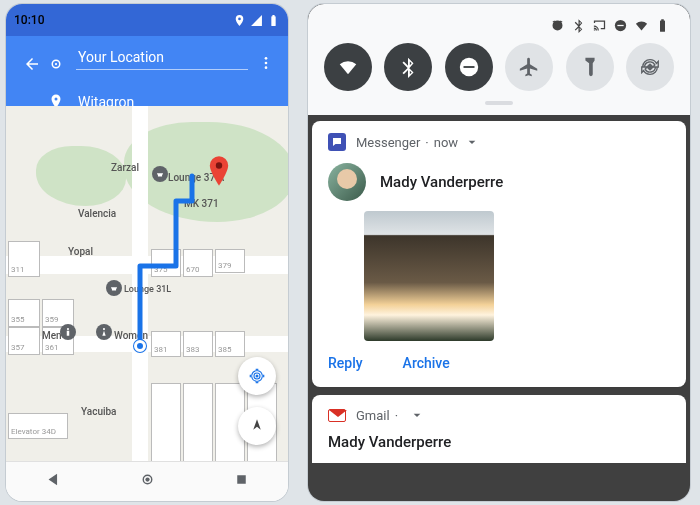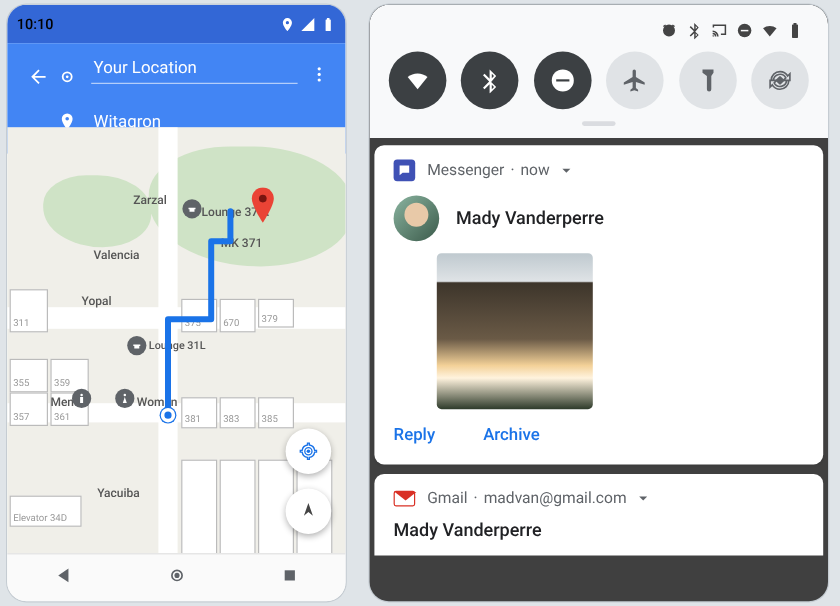--- a/index.html
+++ b/index.html
@@ -296,20 +296,19 @@
       <span>Reply</span>
       <span>Archive</span>
     </div>
   </div>
 
   <div class="card2">
     <div class="chead">
       <span class="gmicon"></span>
       <span class="appname">Gmail</span>
       <span class="dot">·</span>
-      <span>madvan@gmail.com</span>
       <svg class="exp" viewBox="0 0 24 24">
           <path d="M7 10l5 5 5-5z"></path>
         </svg>
     </div>
     <div class="subject">Mady Vanderperre</div>
   </div>
 </div>
 
 </body></html>

